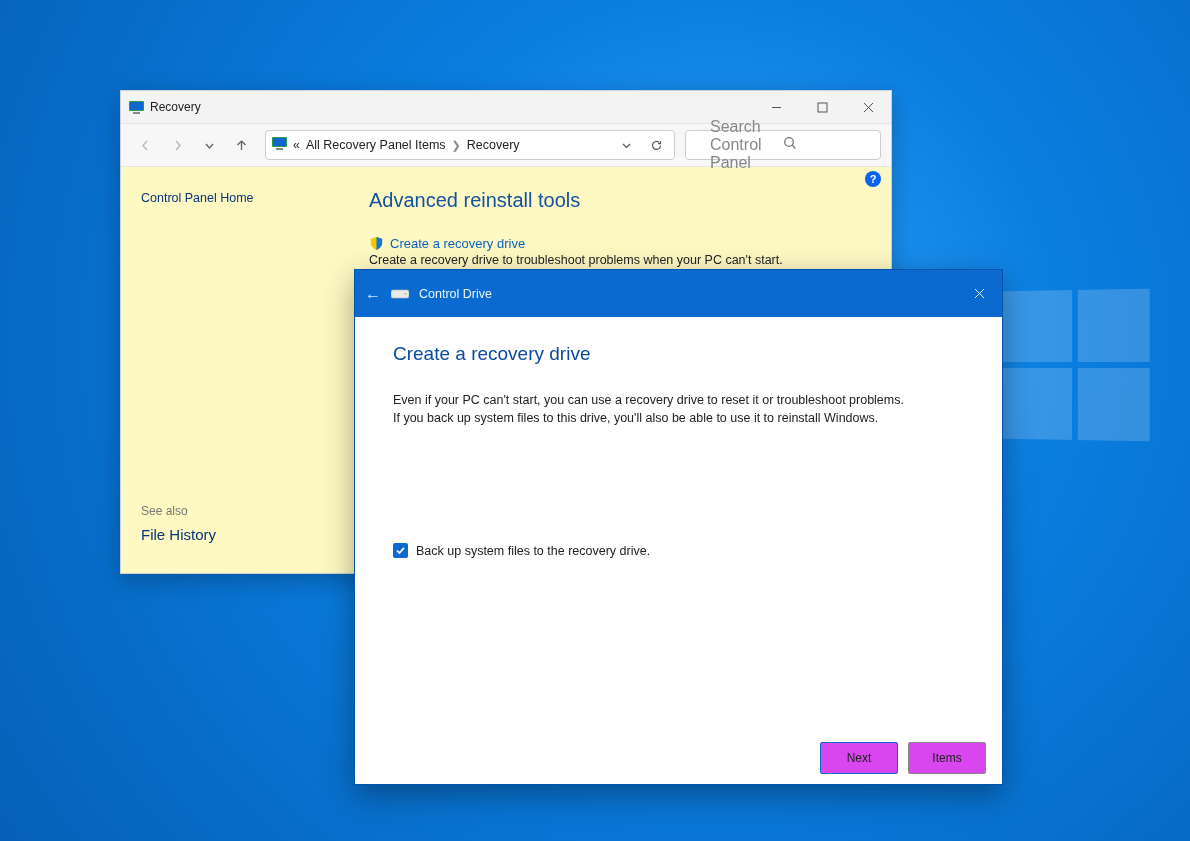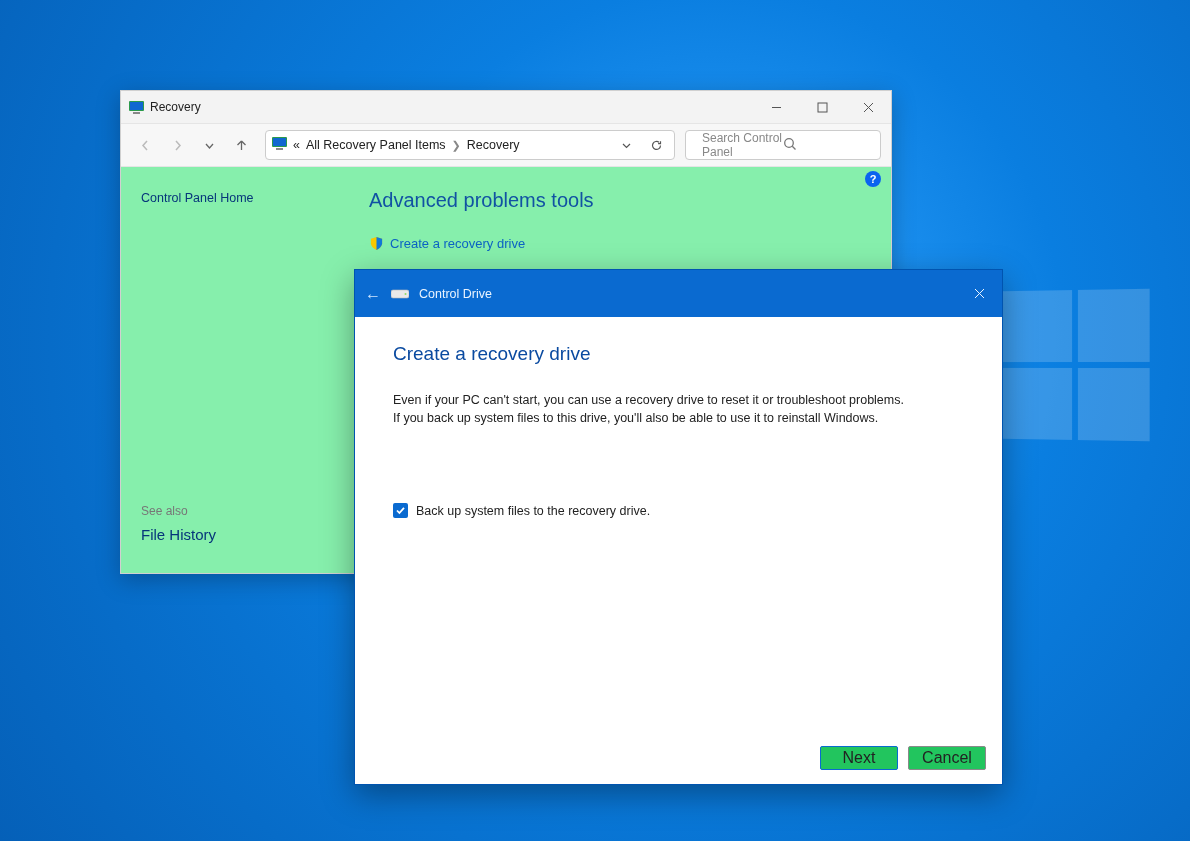--- a/index.html
+++ b/index.html
@@ -14,21 +14,21 @@
     position: absolute; left: 1000px; top: 290px;
     opacity: 0.18;
     display: grid; grid-template-columns: 72px 72px; grid-template-rows: 72px 72px; gap: 6px;
     transform: perspective(900px) rotateY(-12deg);
     pointer-events:none;
   }
   .win-logo div { background: #fff; }
   
   .cp-window {
     position: absolute; left: 120px; top: 90px; width: 772px; height: 484px;
-    background: #86efac; border:1px solid #d0d0d0;
+    background: #fef9c3; border:1px solid #d0d0d0;
     box-shadow: 0 6px 22px rgba(0,0,0,.25);
     display: flex; flex-direction: column;
   }
   .cp-titlebar {
     height: 32px; background:#f3f3f3; display:flex; align-items:center; justify-content:space-between;
     padding-left:8px;
   }
   .cp-title-left { display:flex; align-items:center; gap:6px; font-size:12px; color:#222;}
   .cp-title-left .mon-icon svg{display:block;}
   .cp-sys-btns { display:flex; }
@@ -41,21 +41,21 @@
   .navbtn.disabled{color:#bbb;}
   .addrbar{
     flex:1; height:30px; border:1px solid #ccc; border-radius:4px; background:#fff; display:flex; align-items:center; padding:0 6px; gap:6px; font-size:12.5px; color:#222;
     margin:0 6px;
   }
   .addrbar .crumb{display:flex;align-items:center;gap:6px;}
   .addrbar .crumb .sep{color:#888;font-size:11px;}
   .addrbar .spacer{flex:1;}
   .addrbar .tinybtn{width:24px;height:24px;display:flex;align-items:center;justify-content:center;color:#555;}
   .searchbox{
-    width:196px;height:30px;border:1px solid #ccc;border-radius:4px;background:#fff;display:flex;align-items:center;padding:0 16px;color:#888;font-size:12px;
+    width:196px;height:30px;border:1px solid #ccc;border-radius:4px;background:#fff;display:flex;align-items:center;padding:0 24px;color:#888;font-size:16px;
   }
   .searchbox span{flex:1;}
   .cp-body{flex:1;display:flex;position:relative;}
   .cp-left{width:220px;padding:24px 20px;}
   .cp-left a.link{display:block;font-size:12.5px;color:#06357a;margin-bottom:20px;}
   .see-also{position:absolute;bottom:30px;left:20px;}
   .see-also .hdr{font-size:12px;color:#777;margin-bottom:8px;}
   .see-also .ln{font-size:15px;color:#06357a;}
   .cp-right{flex:1;padding:22px 28px;}
   .cp-right h2{font-weight:400;color:#1152a3;font-size:20px;margin-bottom:24px;}
@@ -81,27 +81,27 @@
     height:47px;background:#0a6ad0;color:#eaf4ff;display:flex;align-items:center;justify-content:space-between;
     padding-left:10px;
   }
   .wiz-title-left{display:flex;align-items:center;gap:10px;font-size:12.5px;}
   .wiz-title-left .back{color:#cfe6ff;font-size:16px;}
   .wiz-drive-icon svg{display:block;}
   .wiz-close{width:46px;height:47px;display:flex;align-items:center;justify-content:center;color:#eaf4ff;}
   .wiz-body{flex:1;padding:26px 38px 12px;}
   .wiz-body h3{font-weight:400;color:#0a4aa0;font-size:19px;margin-bottom:26px;}
   .wiz-para{font-size:12.5px;color:#222;line-height:1.45;max-width:520px;}
-  .wiz-check{margin-top:76px;display:flex;align-items:center;gap:8px;font-size:12.5px;color:#222;}
+  .wiz-check{margin-top:116px;display:flex;align-items:center;gap:8px;font-size:12.5px;color:#222;}
   .chkbx{width:15px;height:15px;background:#0a6ad0;border-radius:2px;display:flex;align-items:center;justify-content:center;}
   .wiz-footer{
     height:52px;display:flex;align-items:center;justify-content:flex-end;gap:10px;padding:0 16px;
   }
   .wbtn{
-    min-width:78px;height:24px;border:1px solid #8a8a8a;background:#22c55e;font-size:16px;color:#222;border-radius:2px;
+    min-width:78px;height:32px;border:1px solid #8a8a8a;background:#d946ef;font-size:12px;color:#222;border-radius:2px;
   }
   .wbtn.primary{border:1px solid #0a6ad0;}
 </style>
 </head>
 <body>
 
 <div class="win-logo">
   <div></div>
     <div></div>
     <div></div>
@@ -202,32 +202,33 @@
     <div class="help-dot">?</div>
     <div class="cp-left">
       <a class="link">Control Panel Home</a>
       <div class="see-also">
         <div class="hdr">See also</div>
         <div class="ln">File History</div>
       </div>
     </div>
 
     <div class="cp-right">
-      <h2>Advanced problems tools</h2>
+      <h2>Advanced reinstall tools</h2>
 
       <div class="tool">
         <div class="tool-head">
           <span class="shield-icon">
             <svg width="15" height="15" viewBox="0 0 16 16">
                 <path d="M8 1 L14 3 V8 C14 12 8 15 8 15 C8 15 2 12 2 8 V3 Z" fill="#f7c800"></path>
                 <path d="M8 1 L14 3 V8 C14 12 8 15 8 15 Z" fill="#1078d8"></path>
               </svg>
           </span>
           <a>Create a recovery drive</a>
         </div>
+        <div class="tool-desc">Create a recovery drive to troubleshoot problems when your PC can't start.</div>
       </div>
 
       <div class="tool">
         <div class="tool-head">
           <span class="shield-icon">
             <svg width="15" height="15" viewBox="0 0 16 16">
                 <path d="M8 1 L14 3 V8 C14 12 8 15 8 15 C8 15 2 12 2 8 V3 Z" fill="#f7c800"></path>
                 <path d="M8 1 L14 3 V8 C14 12 8 15 8 15 Z" fill="#1078d8"></path>
               </svg>
           </span>
@@ -280,15 +281,15 @@
         <svg width="11" height="11" viewBox="0 0 11 11">
             <path d="M2 5.5 L4.4 8 L9 2.8" fill="none" stroke="#fff" stroke-width="1.8"></path>
           </svg>
       </span>
       <span>Back up system files to the recovery drive.</span>
     </div>
   </div>
 
   <div class="wiz-footer">
     <button class="wbtn primary">Next</button>
-    <button class="wbtn">Cancel</button>
+    <button class="wbtn">Items</button>
   </div>
 </div>
 
 </body></html>

